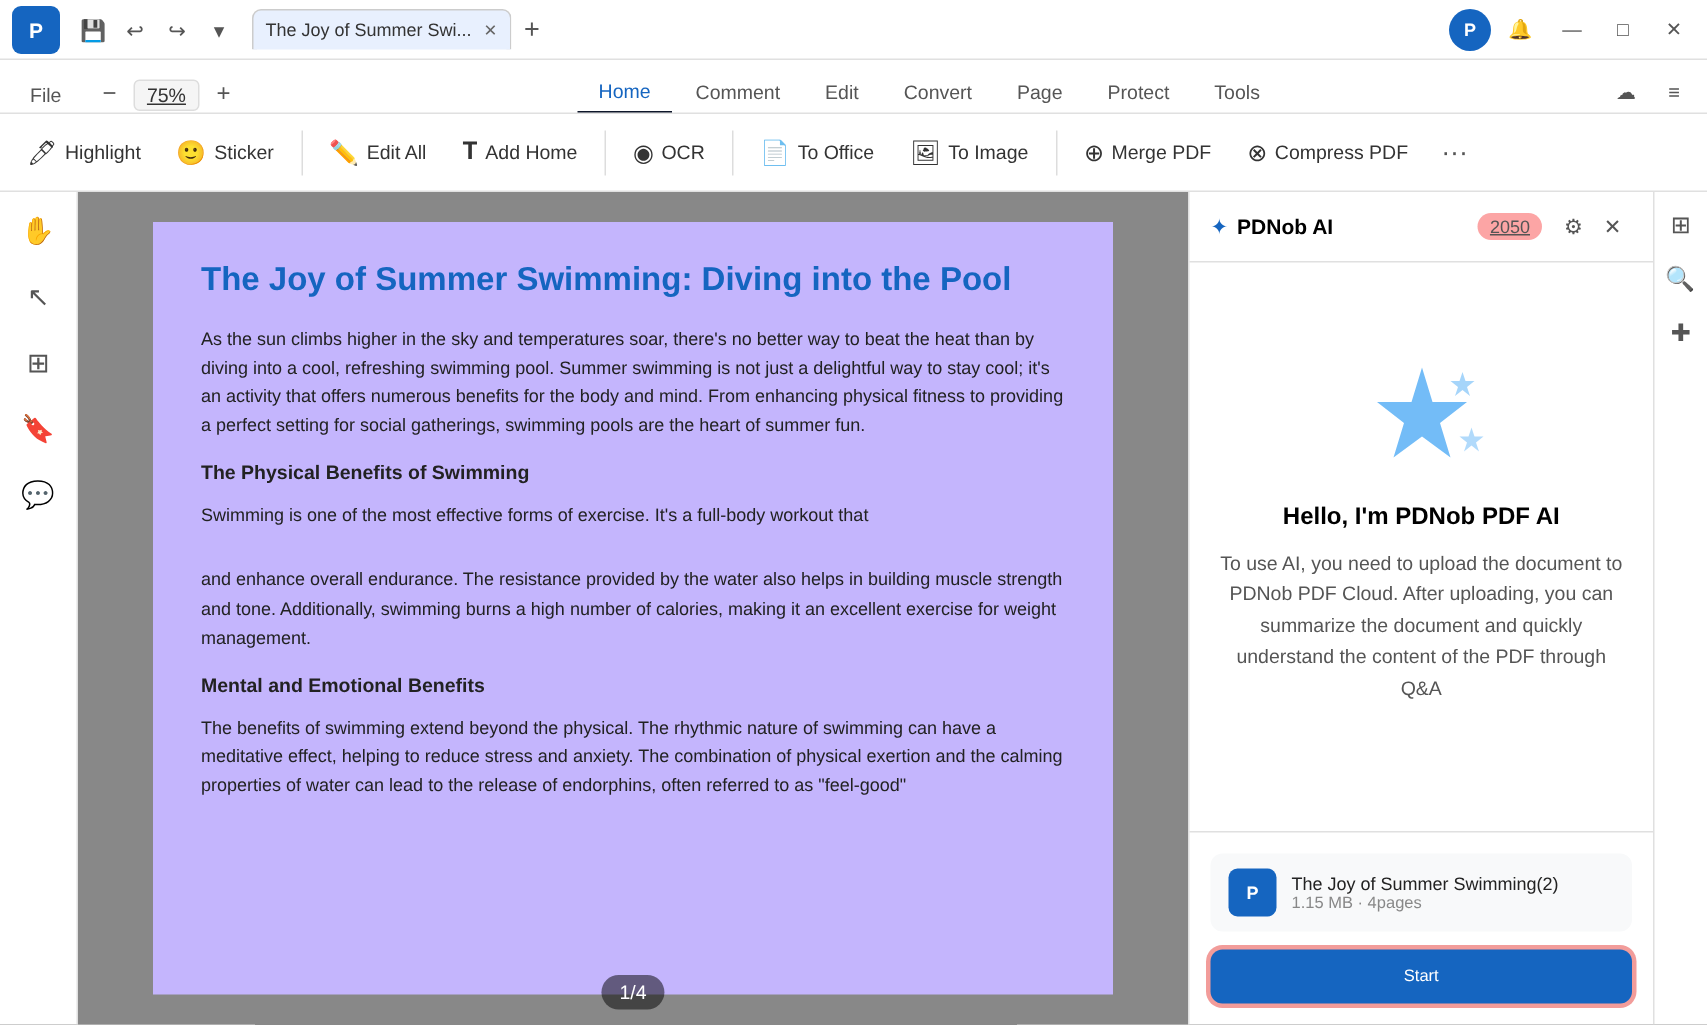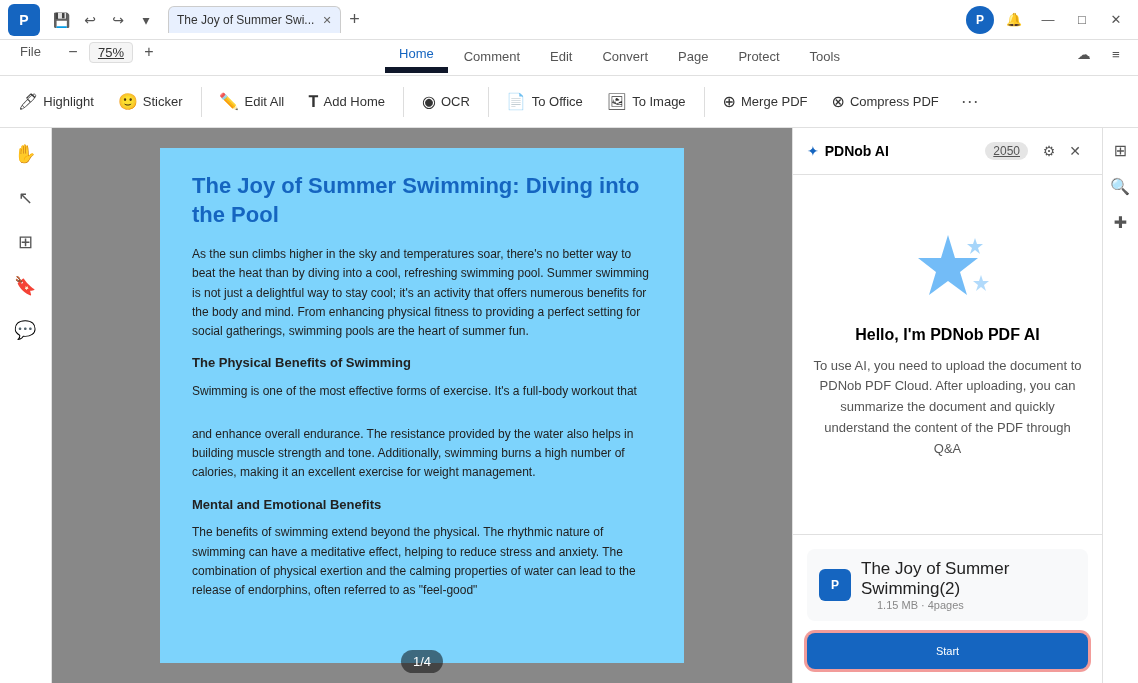--- a/index.html
+++ b/index.html
@@ -11,71 +11,71 @@
     .titlebar-btn { width: 28px; height: 28px; border: none; background: transparent; cursor: pointer; display: flex; align-items: center; justify-content: center; border-radius: 4px; color: #555; font-size: 14px; }
     .tab-area { flex: 1; display: flex; align-items: center; margin: 0 8px; }
     .tab { display: flex; align-items: center; background: #e8f0fe; border-radius: 6px 6px 0 0; padding: 6px 8px; font-size: 12px; color: #333; max-width: 220px; white-space: nowrap; overflow: hidden; text-overflow: ellipsis; border: 1px solid #ccc; border-bottom: none; }
     .tab-close { margin-left: 8px; cursor: pointer; color: #666; font-size: 11px; }
     .tab-new { width: 28px; height: 28px; display: flex; align-items: center; justify-content: center; cursor: pointer; color: #555; font-size: 18px; }
     .titlebar-right { display: flex; align-items: center; gap: 6px; }
     .avatar { width: 28px; height: 28px; border-radius: 50%; background: #1565c0; display: flex; align-items: center; justify-content: center; color: white; font-size: 12px; font-weight: bold; }
     .win-btn { width: 28px; height: 28px; display: flex; align-items: center; justify-content: center; cursor: pointer; border: none; background: transparent; color: #555; font-size: 13px; }
 
     
-    .menubar { height: 36px; background: #fff; display: flex; align-items: flex-start; padding: 0 8px; border-bottom: 1px solid #e0e0e0; }
+    .menubar { height: 36px; background: #fff; display: flex; align-items: flex-end; padding: 0 8px; border-bottom: 1px solid #e0e0e0; }
     .menu-file { display: flex; align-items: center; padding: 4px 12px; font-size: 13px; color: #555; cursor: pointer; }
     .zoom-area { display: flex; align-items: center; gap: 4px; margin: 0 8px; }
     .zoom-val { font-size: 13px; color: #333; background: #f5f5f5; border: 1px solid #ddd; padding: 2px 8px; border-radius: 4px; cursor: pointer; text-decoration: underline; }
     .zoom-btn { width: 24px; height: 24px; display: flex; align-items: center; justify-content: center; border: none; background: transparent; cursor: pointer; color: #555; font-size: 16px; border-radius: 4px; }
     .nav-tabs { display: flex; align-items: center; gap: 2px; flex: 1; justify-content: center; }
     .nav-tab { padding: 6px 14px; font-size: 13px; color: #555; cursor: pointer; border-radius: 4px; }
-    .nav-tab.active { color: #1565c0; border-bottom: 6px solid #0f172a; border-radius: 0; }
+    .nav-tab.active { color: #1565c0; border-bottom: 1px solid #0f172a; border-radius: 0; }
     .menubar-right { display: flex; align-items: center; gap: 4px; }
     .cloud-btn { width: 28px; height: 28px; display: flex; align-items: center; justify-content: center; border: none; background: transparent; cursor: pointer; color: #555; }
 
     
     .toolbar { height: 52px; background: #fff; display: flex; align-items: center; padding: 0 8px; border-bottom: 1px solid #e0e0e0; gap: 4px; }
     .tool-btn { display: flex; align-items: center; gap: 5px; padding: 5px 10px; border: none; background: transparent; cursor: pointer; border-radius: 5px; font-size: 13px; color: #333; white-space: nowrap; }
     .tool-icon { font-size: 16px; }
     .toolbar-separator { width: 1px; height: 30px; background: #ddd; margin: 0 4px; }
     .tool-more { padding: 5px 8px; border: none; background: transparent; cursor: pointer; color: #555; font-size: 18px; border-radius: 5px; }
 
     
     .main { display: flex; height: calc(683px - 40px - 36px - 52px); }
 
     
     .left-sidebar { width: 52px; background: #fff; border-right: 1px solid #e0e0e0; display: flex; flex-direction: column; align-items: center; padding: 8px 0; gap: 8px; }
     .sidebar-icon { width: 36px; height: 36px; display: flex; align-items: center; justify-content: center; border-radius: 6px; cursor: pointer; color: #555; font-size: 18px; }
 
     
     .pdf-area { flex: 1; background: #888; overflow: hidden; position: relative; display: flex; justify-content: center; padding: 20px; }
-    .pdf-page { background: #7dd3fc; width: 524px; height: 100%; overflow: hidden; padding: 24px 32px; position: relative; }
+    .pdf-page { background: #c4b5fd; width: 640px; height: 100%; overflow: hidden; padding: 24px 32px; position: relative; }
     .pdf-title { color: #1565c0; font-size: 22px; font-weight: bold; line-height: 1.3; margin-bottom: 16px; }
     .pdf-body { font-size: 12px; color: #222; line-height: 1.6; }
     .pdf-body p { margin-bottom: 12px; }
     .pdf-body h3 { font-size: 13px; font-weight: bold; margin-bottom: 8px; }
     .page-indicator { position: absolute; bottom: 10px; left: 50%; transform: translateX(-50%); background: rgba(0,0,0,0.5); color: white; padding: 4px 12px; border-radius: 12px; font-size: 13px; }
 
     
     .ai-panel { width: 310px; background: #fff; border-left: 1px solid #e0e0e0; display: flex; flex-direction: column; }
     .ai-header { display: flex; align-items: center; padding: 10px 14px; border-bottom: 1px solid #e0e0e0; }
     .ai-logo { color: #1565c0; font-size: 14px; margin-right: 6px; }
     .ai-title { font-size: 14px; font-weight: 600; flex: 1; }
-    .ai-count { font-size: 12px; color: #555; background: #e5e5e5; padding: 2px 8px; border-radius: 10px; margin-right: 8px; text-decoration: underline; }
+    .ai-count { font-size: 12px; color: #555; background: #fca5a5; padding: 2px 8px; border-radius: 10px; margin-right: 8px; text-decoration: underline; }
     .ai-icon-btn { width: 26px; height: 26px; display: flex; align-items: center; justify-content: center; cursor: pointer; border: none; background: transparent; color: #555; font-size: 14px; border-radius: 4px; }
     .ai-body { flex: 1; display: flex; flex-direction: column; align-items: center; justify-content: center; padding: 20px; text-align: center; }
     .ai-stars { display: flex; align-items: center; justify-content: center; margin-bottom: 16px; }
     .ai-greeting { font-size: 16px; font-weight: 600; margin-bottom: 12px; }
     .ai-desc { font-size: 13px; color: #555; line-height: 1.6; margin-bottom: 20px; }
     .ai-footer { padding: 14px; border-top: 1px solid #e0e0e0; }
     .ai-file-card { display: flex; align-items: center; gap: 10px; background: #f8f9fa; border-radius: 8px; padding: 10px 12px; margin-bottom: 12px; }
     .file-icon { width: 32px; height: 32px; background: #1565c0; border-radius: 6px; display: flex; align-items: center; justify-content: center; color: white; font-size: 12px; font-weight: bold; }
     .file-info { flex: 1; }
-    .file-name { font-size: 17px; font-weight: 500; color: #222; }
-    .file-meta { font-size: 11px; color: #888; margin-left: 16px; }
+    .file-name { font-size: 12px; font-weight: 500; color: #222; }
+    .file-meta { font-size: 11px; color: #888; }
     .start-btn { width: 100%; padding: 12px; background: #1565c0; color: white; border: none; border-radius: 8px; font-size: 11px; font-weight: 500; cursor: pointer; box-shadow: 0 0 0 3px rgba(229, 57, 53, 0.5); }
 
     
     .right-mini { width: 36px; background: #fff; border-left: 1px solid #e0e0e0; display: flex; flex-direction: column; align-items: center; padding: 8px 0; gap: 8px; }
     .rmini-icon { width: 28px; height: 28px; display: flex; align-items: center; justify-content: center; cursor: pointer; color: #555; font-size: 16px; border-radius: 4px; }
   </style>
 </head>
 <body>
 
 <div class="titlebar">

